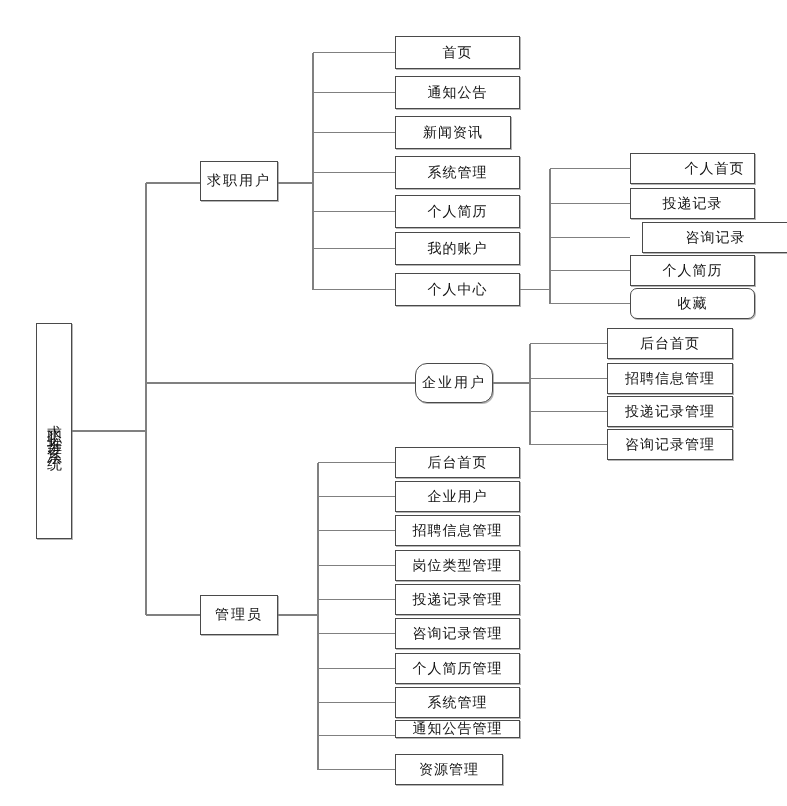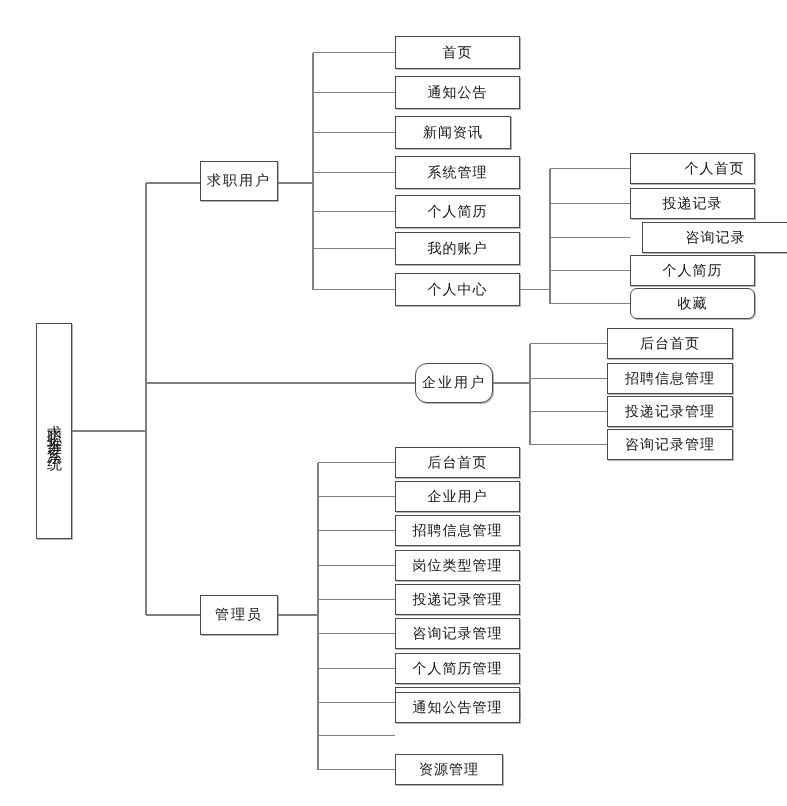--- a/index.html
+++ b/index.html
@@ -126,15 +126,15 @@
     <div class="node leaf" style="left: 607px; top: 429px; width: 126px; height: 31px;">咨询记录管理</div>
     <div class="node level1" style="left: 200px; top: 595px; width: 78px; height: 40px;">管理员</div>
     <div class="node leaf" style="left: 395px; top: 447px; width: 125px; height: 31px;">后台首页</div>
     <div class="node leaf" style="left: 395px; top: 481px; width: 125px; height: 31px;">企业用户</div>
     <div class="node leaf" style="left: 395px; top: 515px; width: 125px; height: 31px;">招聘信息管理</div>
     <div class="node leaf" style="left: 395px; top: 550px; width: 125px; height: 31px;">岗位类型管理</div>
     <div class="node leaf" style="left: 395px; top: 584px; width: 125px; height: 31px;">投递记录管理</div>
     <div class="node leaf" style="left: 395px; top: 618px; width: 125px; height: 31px;">咨询记录管理</div>
     <div class="node leaf" style="left: 395px; top: 653px; width: 125px; height: 31px;">个人简历管理</div>
     <div class="node leaf" style="left: 395px; top: 687px; width: 125px; height: 31px;">系统管理</div>
-    <div class="node leaf" style="left: 395px; top: 692px; width: 125px; height: 31px;">通知公告管理</div>
+    <div class="node leaf" style="left: 395px; top: 720px; width: 125px; height: 18px;">通知公告管理</div>
     <div class="node leaf" style="left: 395px; top: 754px; width: 108px; height: 31px;">资源管理</div>
   </div>
 
 </body></html>

